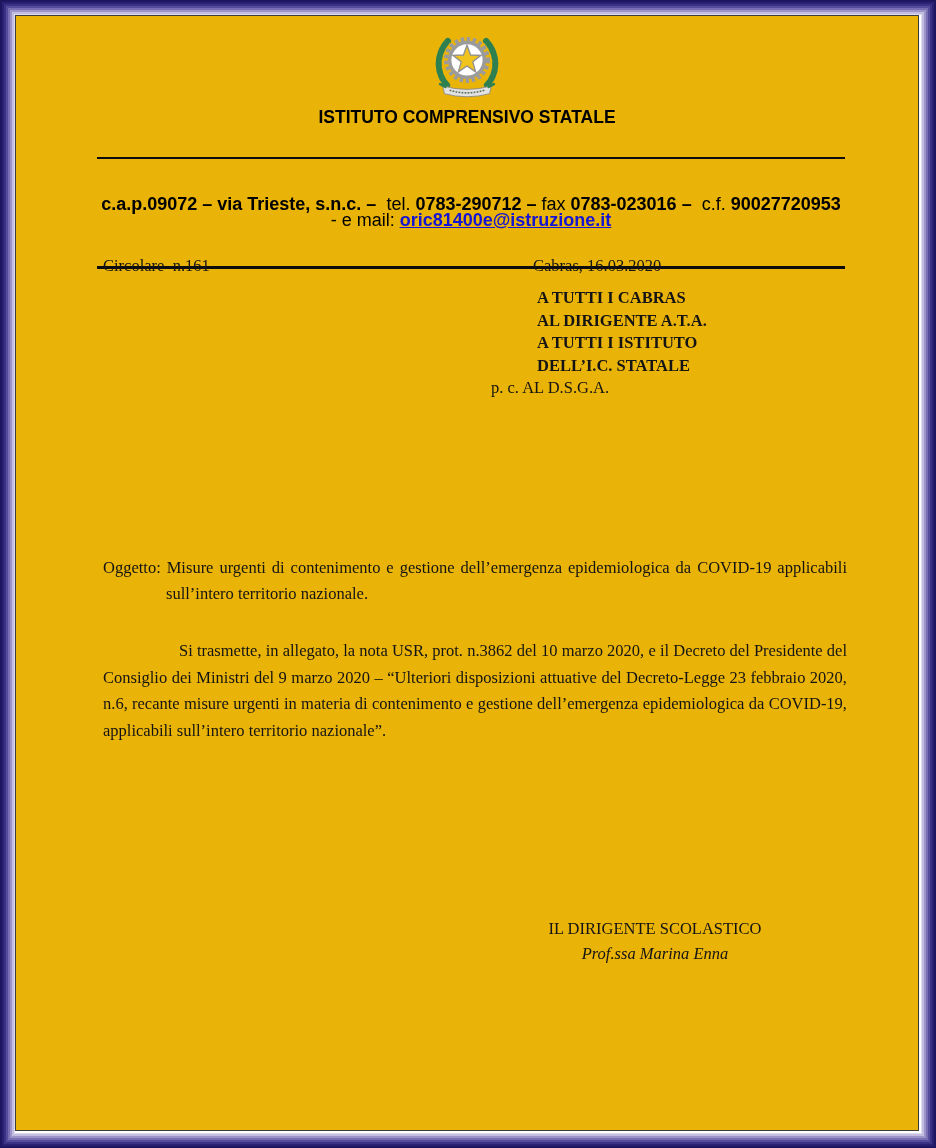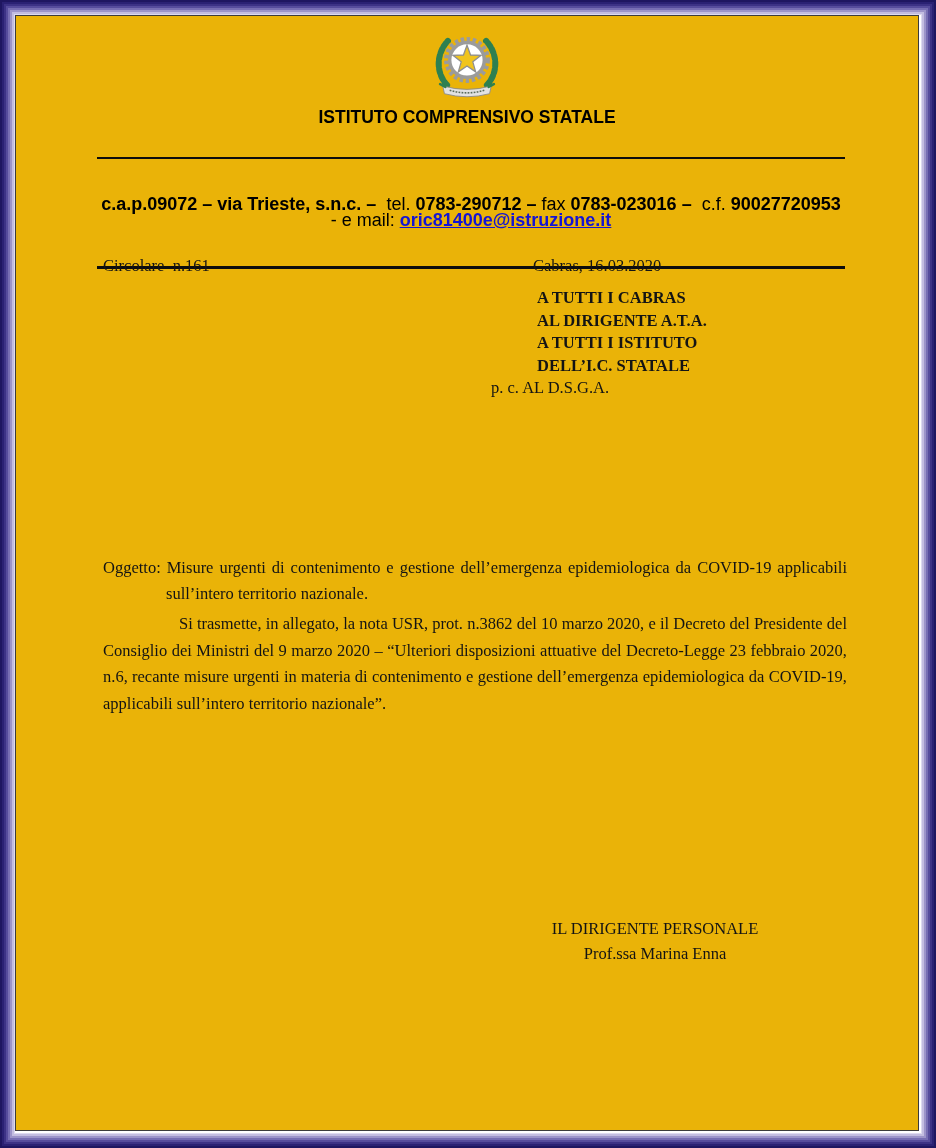--- a/index.html
+++ b/index.html
@@ -44,25 +44,25 @@
   .dateline  { position:absolute; top:240px; left:517px; }
   .recipients { position:absolute; top:271px; left:521px; font-weight:bold; line-height:22.5px; }
   .pc-line { margin-left:-46px; font-weight:normal; }
   .pc-line b { font-weight:normal;text-align:center; }
   .subject {
     position:absolute; top:491px; left:87px; width:744px;
     text-align:justify; line-height:26px;
     padding-left:63px; text-indent:-63px; box-sizing:border-box;margin-top:48px;
   }
   .bodytext {
-    position:absolute; top:595px; left:87px; width:744px;
+    position:absolute; top:622px; left:87px; width:744px;
     text-align:justify; line-height:26.6px; text-indent:76px;
   }
   .signature { position:absolute; top:900px; left:474px; width:330px; text-align:center; line-height:25px; }
-  .signature .name { }
+  .signature .name { font-style:italic; }
 </style>
 </head>
 <body>
 
 <div class="page">
   <div class="content">
 
     <div class="emblem">
       <svg width="78" height="74" viewBox="0 0 90 84" xmlns="http://www.w3.org/2000/svg">
 
@@ -97,18 +97,18 @@
       <div>A TUTTI I ISTITUTO</div>
       <div>DELL’I.C. STATALE</div>
       <div class="pc-line"><span>p. c. </span><b>AL D.S.G.A</b><span>.</span></div>
     </div>
 
     <div class="serif subject">Oggetto: Misure urgenti di contenimento e gestione dell’emergenza epidemiologica da COVID-19 applicabili sull’intero territorio nazionale.</div>
 
     <div class="serif bodytext">Si trasmette, in allegato, la nota USR, prot. n.3862 del 10 marzo 2020, e il Decreto del Presidente del Consiglio dei Ministri del 9 marzo 2020 – “Ulteriori disposizioni attuative del Decreto-Legge 23 febbraio 2020, n.6, recante misure urgenti in materia di contenimento e gestione dell’emergenza epidemiologica da COVID-19, applicabili sull’intero territorio nazionale”.</div>
 
     <div class="serif signature">
-      <div>IL DIRIGENTE PERSONALE</div>
+      <div>IL DIRIGENTE SCOLASTICO</div>
       <div class="name">Prof.ssa Marina Enna</div>
     </div>
 
   </div>
 </div>
 
 </body></html>

